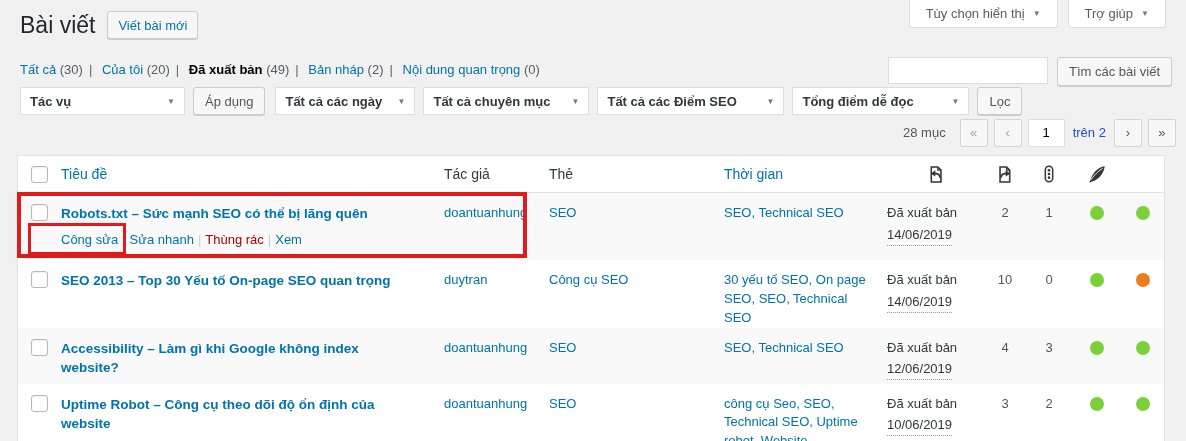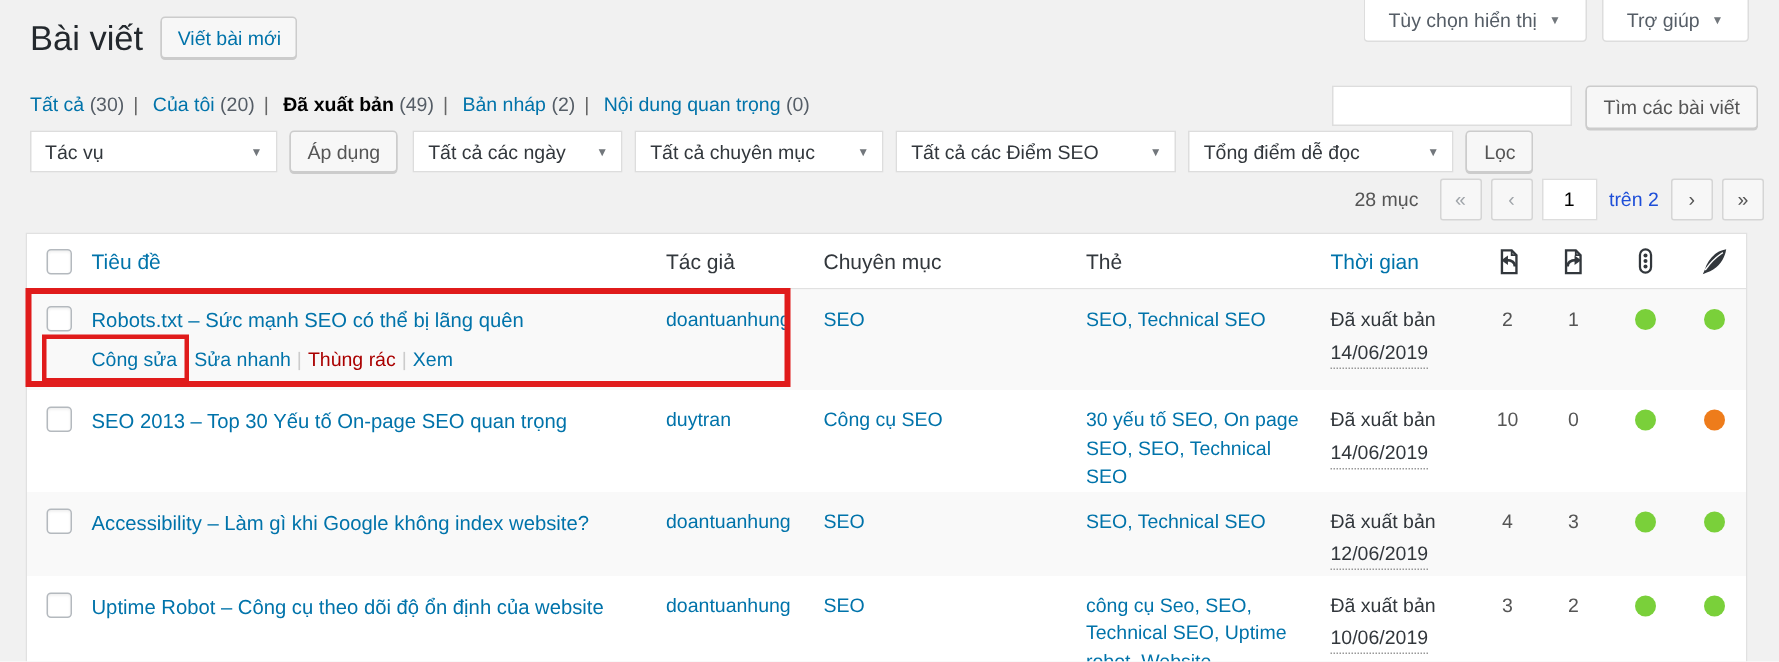--- a/index.html
+++ b/index.html
@@ -27,21 +27,21 @@
 
   
   .search-input{position:absolute;left:888px;top:57px;width:160px;height:27px;border:1px solid #ddd;background:#fff;
     box-sizing:border-box;padding:0 6px;font-size:13px;font-family:inherit;}
   .search-btn{position:absolute;left:1057px;top:57px;height:29px;padding:0 11px;background:#f7f7f7;border:1px solid #ccc;
     border-radius:3px;box-shadow:0 1px 0 #ccc;color:#555;font-size:13px;font-family:Liberation Sans, sans-serif;cursor:pointer;}
 
   
   .filters{position:absolute;left:20px;top:87px;display:flex;align-items:center;gap:8px;}
   .wp-select{height:28px;background:#fff;border:1px solid #ddd;box-sizing:border-box;display:inline-flex;
-    align-items:center;justify-content:space-between;padding:0 9px;color:#32373c;cursor:pointer;}
+    align-items:center;justify-content:space-between;padding:0 9px;color:#32373c;cursor:pointer;font-weight:bold;}
   .w-bulk{width:165px;}.w-date{width:140px;margin-left:2px;}.w-cat{width:166px;}.w-seo{width:187px;}.w-read{width:177px;}
   .btn{height:28px;background:#f7f7f7;border:1px solid #ccc;border-radius:3px;box-shadow:0 1px 0 #ccc;color:#555;
     padding:0 11px;font-size:13px;font-family:inherit;display:inline-flex;align-items:center;cursor:pointer;}
 
   
   .pagination{position:absolute;left:903px;top:118px;display:flex;align-items:center;gap:6px;height:29px;}
   .items-count{color:#555;margin-right:8px;}
   .page-btn{width:28px;height:28px;box-sizing:border-box;background:#f7f7f7;border:1px solid #d5d5d5;border-radius:2px;
     display:inline-flex;align-items:center;justify-content:center;font-size:13px;color:#555;cursor:pointer;}
   .page-btn.disabled{color:#a0a5aa;}
@@ -53,21 +53,21 @@
   .trow{display:grid;grid-template-columns:43px 383px 105px 175px 163px 96px 44px 44px 51px 42px;}
   .thead{height:36px;align-items:center;border-bottom:1px solid #e1e1e1;font-size:14px;}
   .thead .hcell{color:#32373c;}
   .thead .sortable{color:#0073aa;cursor:pointer;}
   .cell{padding-top:11px;box-sizing:border-box;line-height:1.45;}
   .trow.striped{background:#f9f9f9;}
   .r0{min-height:67px;}.r1{min-height:57px;}.r2{min-height:56px;}.r3{min-height:70px;}
   .cb-cell{display:flex;justify-content:center;padding-top:11px;}
   .thead .cb-cell{padding-top:0;align-items:center;}
   .checkbox{width:15px;height:15px;border:1px solid #b4b9be;border-radius:3px;background:#fff;display:inline-block;cursor:pointer;box-shadow:inset 0 1px 2px rgba(0,0,0,.07);}
-  .title-cell a.post-title{color:#0073aa;font-weight:normal;font-size:13.5px;text-decoration:none;cursor:pointer;display:inline-block;padding-right:30px;}
+  .title-cell a.post-title{color:#0073aa;font-weight:bold;font-size:13.5px;text-decoration:none;cursor:pointer;display:inline-block;padding-right:30px;}
   .row-actions{margin-top:7px;font-size:13px;color:#ddd;}
   .row-actions a{color:#0073aa;text-decoration:none;cursor:pointer;}
   .row-actions a.trash{color:#a00;}
   .row-actions .sep{color:#ccc;margin:0 4px;}
   .link-cell a{color:#0073aa;text-decoration:none;cursor:pointer;}
   .tags-cell{padding-right:14px;}
   .status-cell span{display:block;color:#32373c;}
   .status-cell .date{border-bottom:1px dotted #999;display:inline-block;margin-top:3px;}
   .num-cell{text-align:center;color:#555;}
   .icon-cell{display:flex;justify-content:center;align-items:center;}
@@ -151,21 +151,20 @@
   </div>
 
   <div class="table">
 
     <div class="trow thead">
       <div class="cb-cell icon-cell">
           <span class="checkbox"></span>
         </div>
       <div class="hcell sortable">Tiêu đề</div>
       <div class="hcell">Tác giả</div>
-      <div class="hcell">Chuyên mục</div>
       <div class="hcell">Thẻ</div>
       <div class="hcell sortable">Thời gian</div>
       <div class="icon-cell">
         <svg width="21" height="21" viewBox="0 0 20 20">
             <path d="M6 2.8h6.2l3 3V17.2H6z" fill="none" stroke="#32373c" stroke-width="1.5"></path>
             <path d="M12.2 2.8v3h3" fill="none" stroke="#32373c" stroke-width="1.2"></path>
             <path d="M14.2 13c0-2.7-2.3-4-5.4-4" fill="none" stroke="#32373c" stroke-width="1.7"></path>
             <path d="M9.8 6 5.6 9l4.2 3z" fill="#32373c"></path>
           </svg>
       </div>

